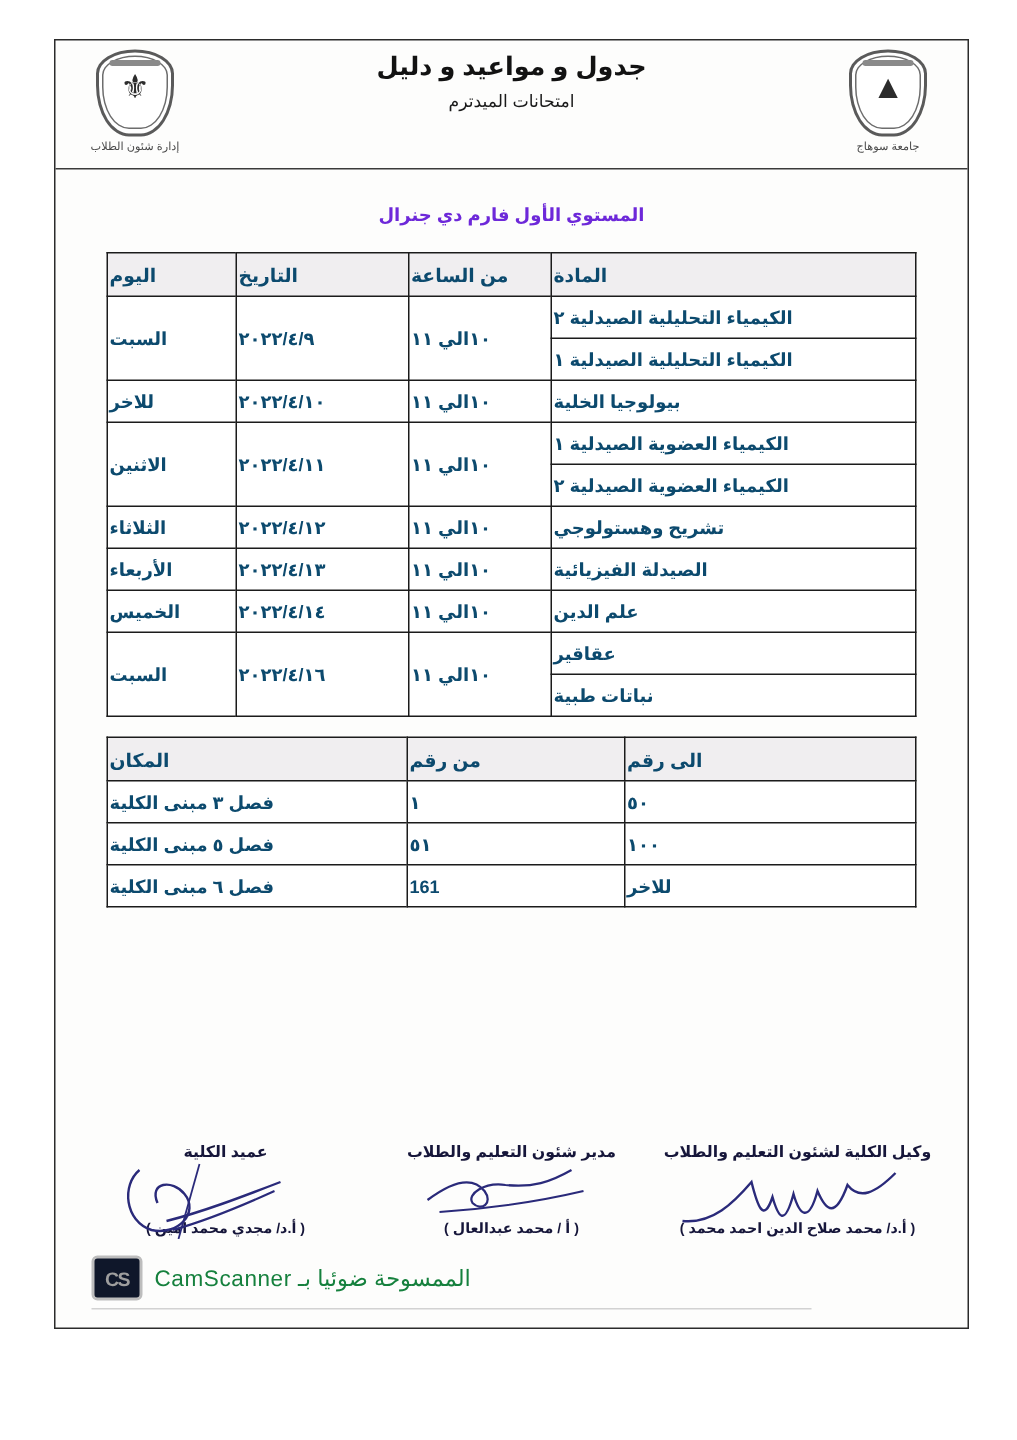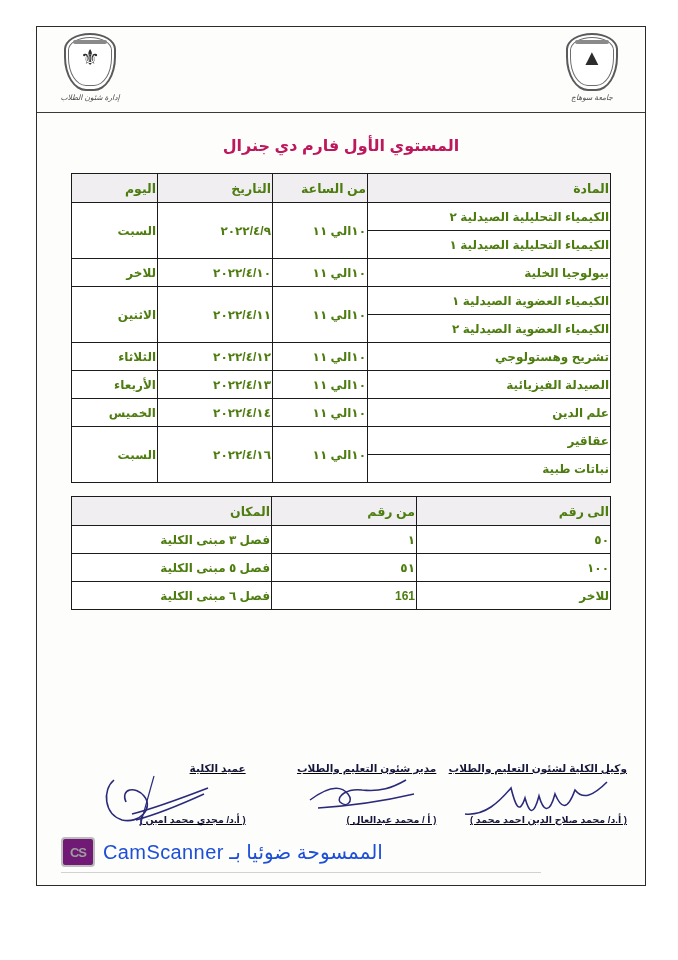--- a/index.html
+++ b/index.html
@@ -80,21 +80,20 @@
     height: 4px;
     background: #8a8a8a;
     border-radius: 2px;
   }
   .logo-caption {
     margin-top: 2px;
     font-size: 7.5px;
     color: #4a4a4a;
     letter-spacing: .3px;
     white-space: nowrap;
-    font-style: italic;
   }
   .header-text {
     position: absolute;
     left: 0; right: 0;
     top: 8px;
     text-align: center;
   }
   .doc-title {
     font-size: 17px;
     font-weight: bold;
@@ -110,39 +109,39 @@
     font-size: 12px;
     font-weight: bold;
     color: #121212;
     margin-top: 3px;
     direction: rtl;
   }
 
   
   .level-title {
     text-align: center;
-    font-size: 16px;
-    font-weight: bold;
-    color: #be185d;
+    font-size: 12px;
+    font-weight: bold;
+    color: #6d28d9;
     margin-top: 23px;
     letter-spacing: .4px;
   }
 
   
   table.grid {
     border-collapse: collapse;
     table-layout: fixed;
     background: #fff;
   }
   table.grid th,
   table.grid td {
     border: 1.6px solid #1b1b1b;
-    text-align: right;
+    text-align: left;
     vertical-align: middle;
-    color: #4d7c0f;
+    color: #0c4a6e;
     font-weight: bold;
   }
   table.grid th {
     background: #f0eef0;
     font-size: 12.5px;
     height: 26px;
   }
   table.grid td {
     font-size: 12px;
     height: 25px;
@@ -188,23 +187,22 @@
     left: 0; right: 0;
     top: 735px;
     display: flex;
     flex-direction: row;
     justify-content: space-between;
     padding: 0 18px;
     box-sizing: border-box;
   }
   .sig-block {
     width: 196px;
-    text-align: right;
+    text-align: center;
     position: relative;
-    text-decoration: underline;
   }
   .sig-role {
     font-size: 10.5px;
     color: #16163a;
     font-weight: bold;
     white-space: nowrap;
   }
   .sig-scribble {
     height: 40px;
     position: relative;
@@ -232,26 +230,26 @@
     height: 26px;
     border: 2px solid #bdbdbd;
     border-radius: 4px;
     color: #9e9e9e;
     font-size: 13px;
     font-weight: bold;
     display: flex;
     align-items: center;
     justify-content: center;
     letter-spacing: -1px;
-    background: #701a75;
+    background: #0f172a;
     order: 2;
   }
   .cs-text {
-    font-size: 20px;
-    color: #1d4ed8;
+    font-size: 15px;
+    color: #15803d;
     letter-spacing: .4px;
     order: 1;
   }
   .cs-underline {
     position: absolute;
     left: 24px;
     bottom: 12px;
     width: 480px;
     height: 1px;
     background: #d2d2d2;
@@ -270,20 +268,22 @@
         <div class="crest">
           <div class="shield"></div>
           <div class="shield2"></div>
           <div class="bar"></div>
           <div class="emblem">⚜</div>
         </div>
         <div class="logo-caption">إدارة شئون الطلاب</div>
       </div>
 
       <div class="header-text">
+        <div class="doc-title">جدول و مواعيد و دليل</div>
+        <div class="doc-sub1">امتحانات الميدترم</div>
       </div>
 
       <div class="logo right">
         <div class="crest">
           <div class="shield"></div>
           <div class="shield2"></div>
           <div class="bar"></div>
           <div class="emblem">▲</div>
         </div>
         <div class="logo-caption">جامعة سوهاج</div>

